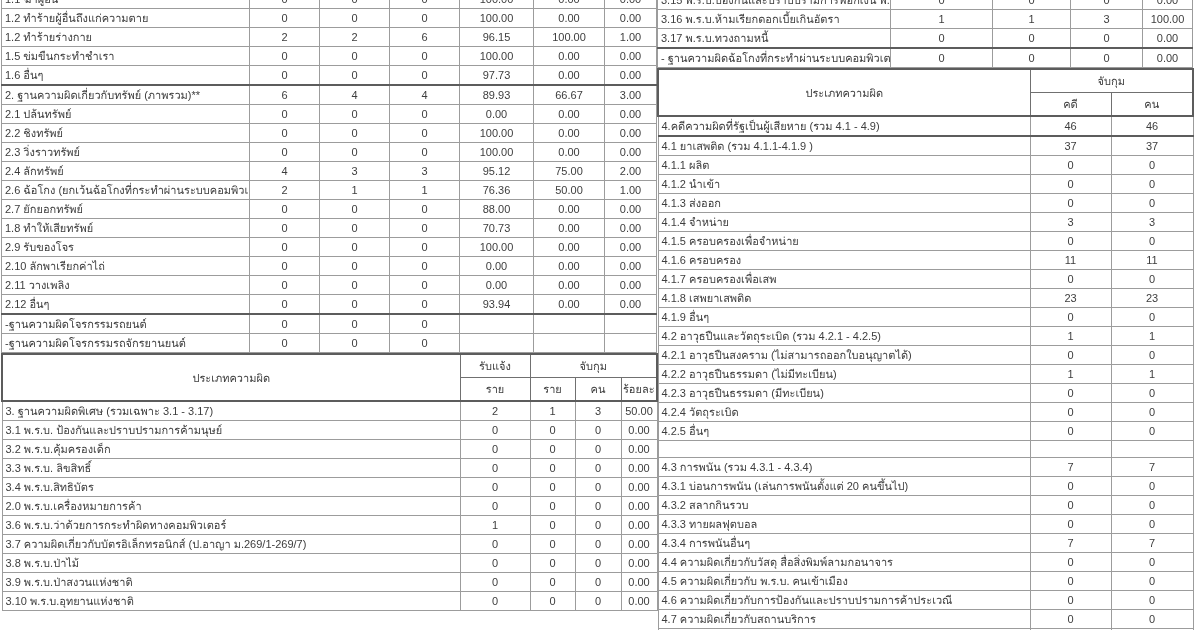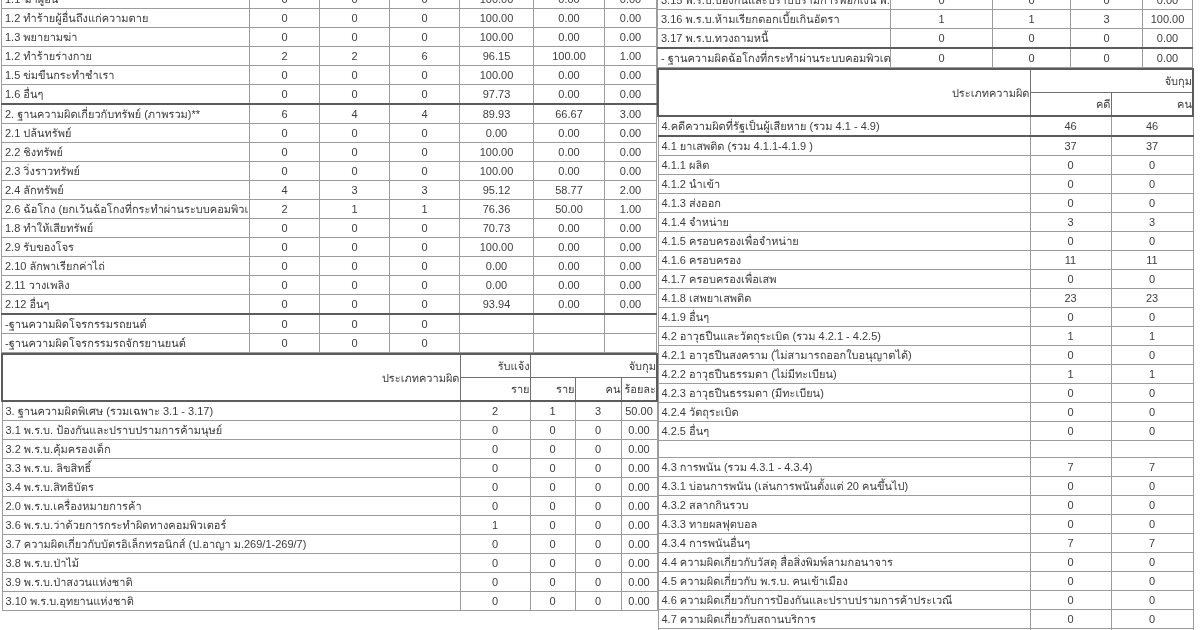--- a/index.html
+++ b/index.html
@@ -9,21 +9,21 @@
   .page{position:relative;width:1200px;height:630px;overflow:hidden;background:#fff;}
   .col-left{position:absolute;left:1px;top:-11px;width:655px;}
   .col-right{position:absolute;left:657px;top:-10px;width:535px;}
   table{border-collapse:collapse;table-layout:fixed;width:100%;}
   .tbl{border:1px solid #7f7f7f;}
   td,th{border:1px solid #9c9c9c;overflow:hidden;white-space:nowrap;
         font-size:11px;font-weight:normal;padding:0;vertical-align:middle;}
   .lbl{text-align:left;padding-left:3px;}
   .val{text-align:center;}
   tr.sec td{border-top:2px solid #5c5c5c;}
-  thead th{border-color:#707070;height:22px;text-align:right;}
+  thead th{border-color:#707070;height:22px;text-align:center;}
   thead{border:2px solid #5c5c5c;}
   .t-general tr{height:18px;margin-top:16px;}
   .t-lspecial tbody tr{height:17.5px;margin-left:44px;}
   .t-rcont tr{height:18px;}
   .t-rmain tbody tr{height:17.2px;}
   tr.spacer{height:7px;}
   tr.spacer td{border-top:1px solid #9c9c9c;border-bottom:1px solid #9c9c9c;}
 </style>
 </head>
 <body>
@@ -54,29 +54,20 @@
           <tr>
             <td class="lbl">1.2 ทำร้ายผู้อื่นถึงแก่ความตาย</td>
             <td class="val">0</td>
             <td class="val">0</td>
             <td class="val">0</td>
             <td class="val">100.00</td>
             <td class="val">0.00</td>
             <td class="val">0.00</td>
           </tr>
           <tr>
-            <td class="lbl">1.3 พยายามฆ่า</td>
-            <td class="val">0</td>
-            <td class="val">0</td>
-            <td class="val">0</td>
-            <td class="val">100.00</td>
-            <td class="val">0.00</td>
-            <td class="val">0.00</td>
-          </tr>
-          <tr>
             <td class="lbl">1.2 ทำร้ายร่างกาย</td>
             <td class="val">2</td>
             <td class="val">2</td>
             <td class="val">6</td>
             <td class="val">96.15</td>
             <td class="val">100.00</td>
             <td class="val">1.00</td>
           </tr>
           <tr>
             <td class="lbl">1.5 ข่มขืนกระทำชำเรา</td>
@@ -131,31 +122,40 @@
             <td class="val">100.00</td>
             <td class="val">0.00</td>
             <td class="val">0.00</td>
           </tr>
           <tr>
             <td class="lbl">2.4 ลักทรัพย์</td>
             <td class="val">4</td>
             <td class="val">3</td>
             <td class="val">3</td>
             <td class="val">95.12</td>
-            <td class="val">58.77</td>
+            <td class="val">75.00</td>
             <td class="val">2.00</td>
           </tr>
           <tr>
             <td class="lbl">2.6 ฉ้อโกง (ยกเว้นฉ้อโกงที่กระทำผ่านระบบคอมพิวเตอร์)</td>
             <td class="val">2</td>
             <td class="val">1</td>
             <td class="val">1</td>
             <td class="val">76.36</td>
             <td class="val">50.00</td>
             <td class="val">1.00</td>
+          </tr>
+          <tr>
+            <td class="lbl">2.7 ยักยอกทรัพย์</td>
+            <td class="val">0</td>
+            <td class="val">0</td>
+            <td class="val">0</td>
+            <td class="val">88.00</td>
+            <td class="val">0.00</td>
+            <td class="val">0.00</td>
           </tr>
           <tr>
             <td class="lbl">1.8 ทำให้เสียทรัพย์</td>
             <td class="val">0</td>
             <td class="val">0</td>
             <td class="val">0</td>
             <td class="val">70.73</td>
             <td class="val">0.00</td>
             <td class="val">0.00</td>
           </tr>

